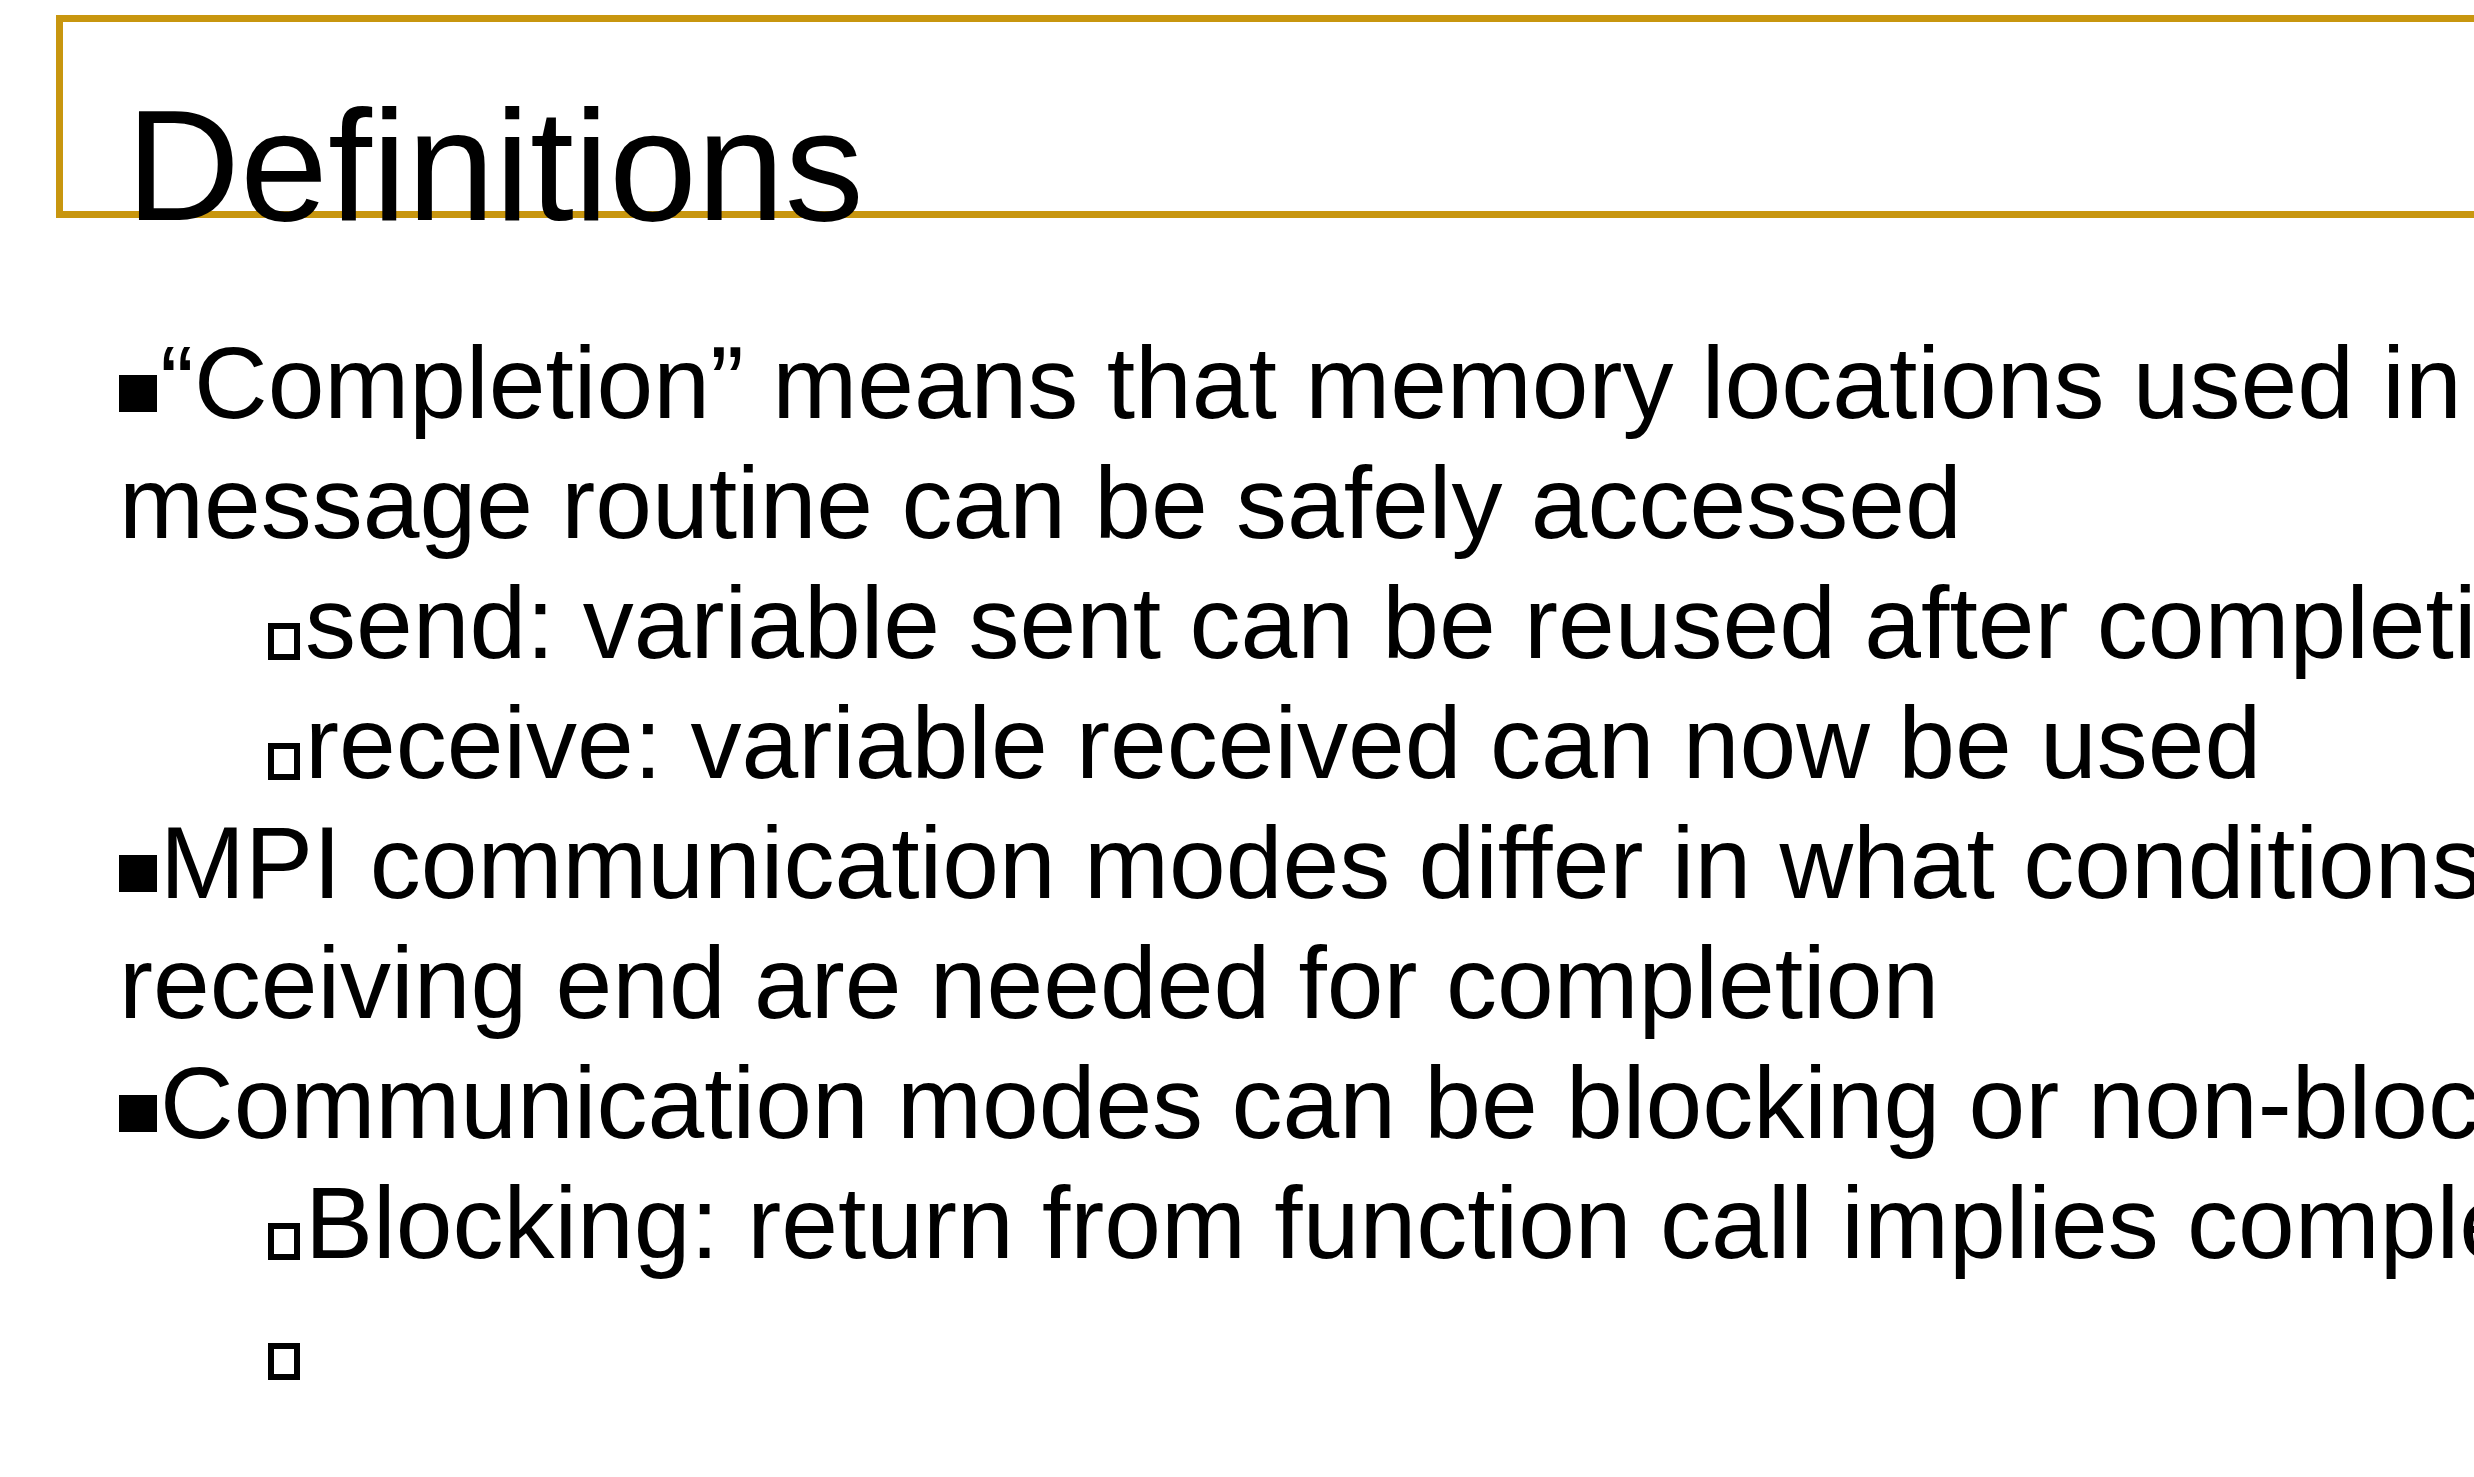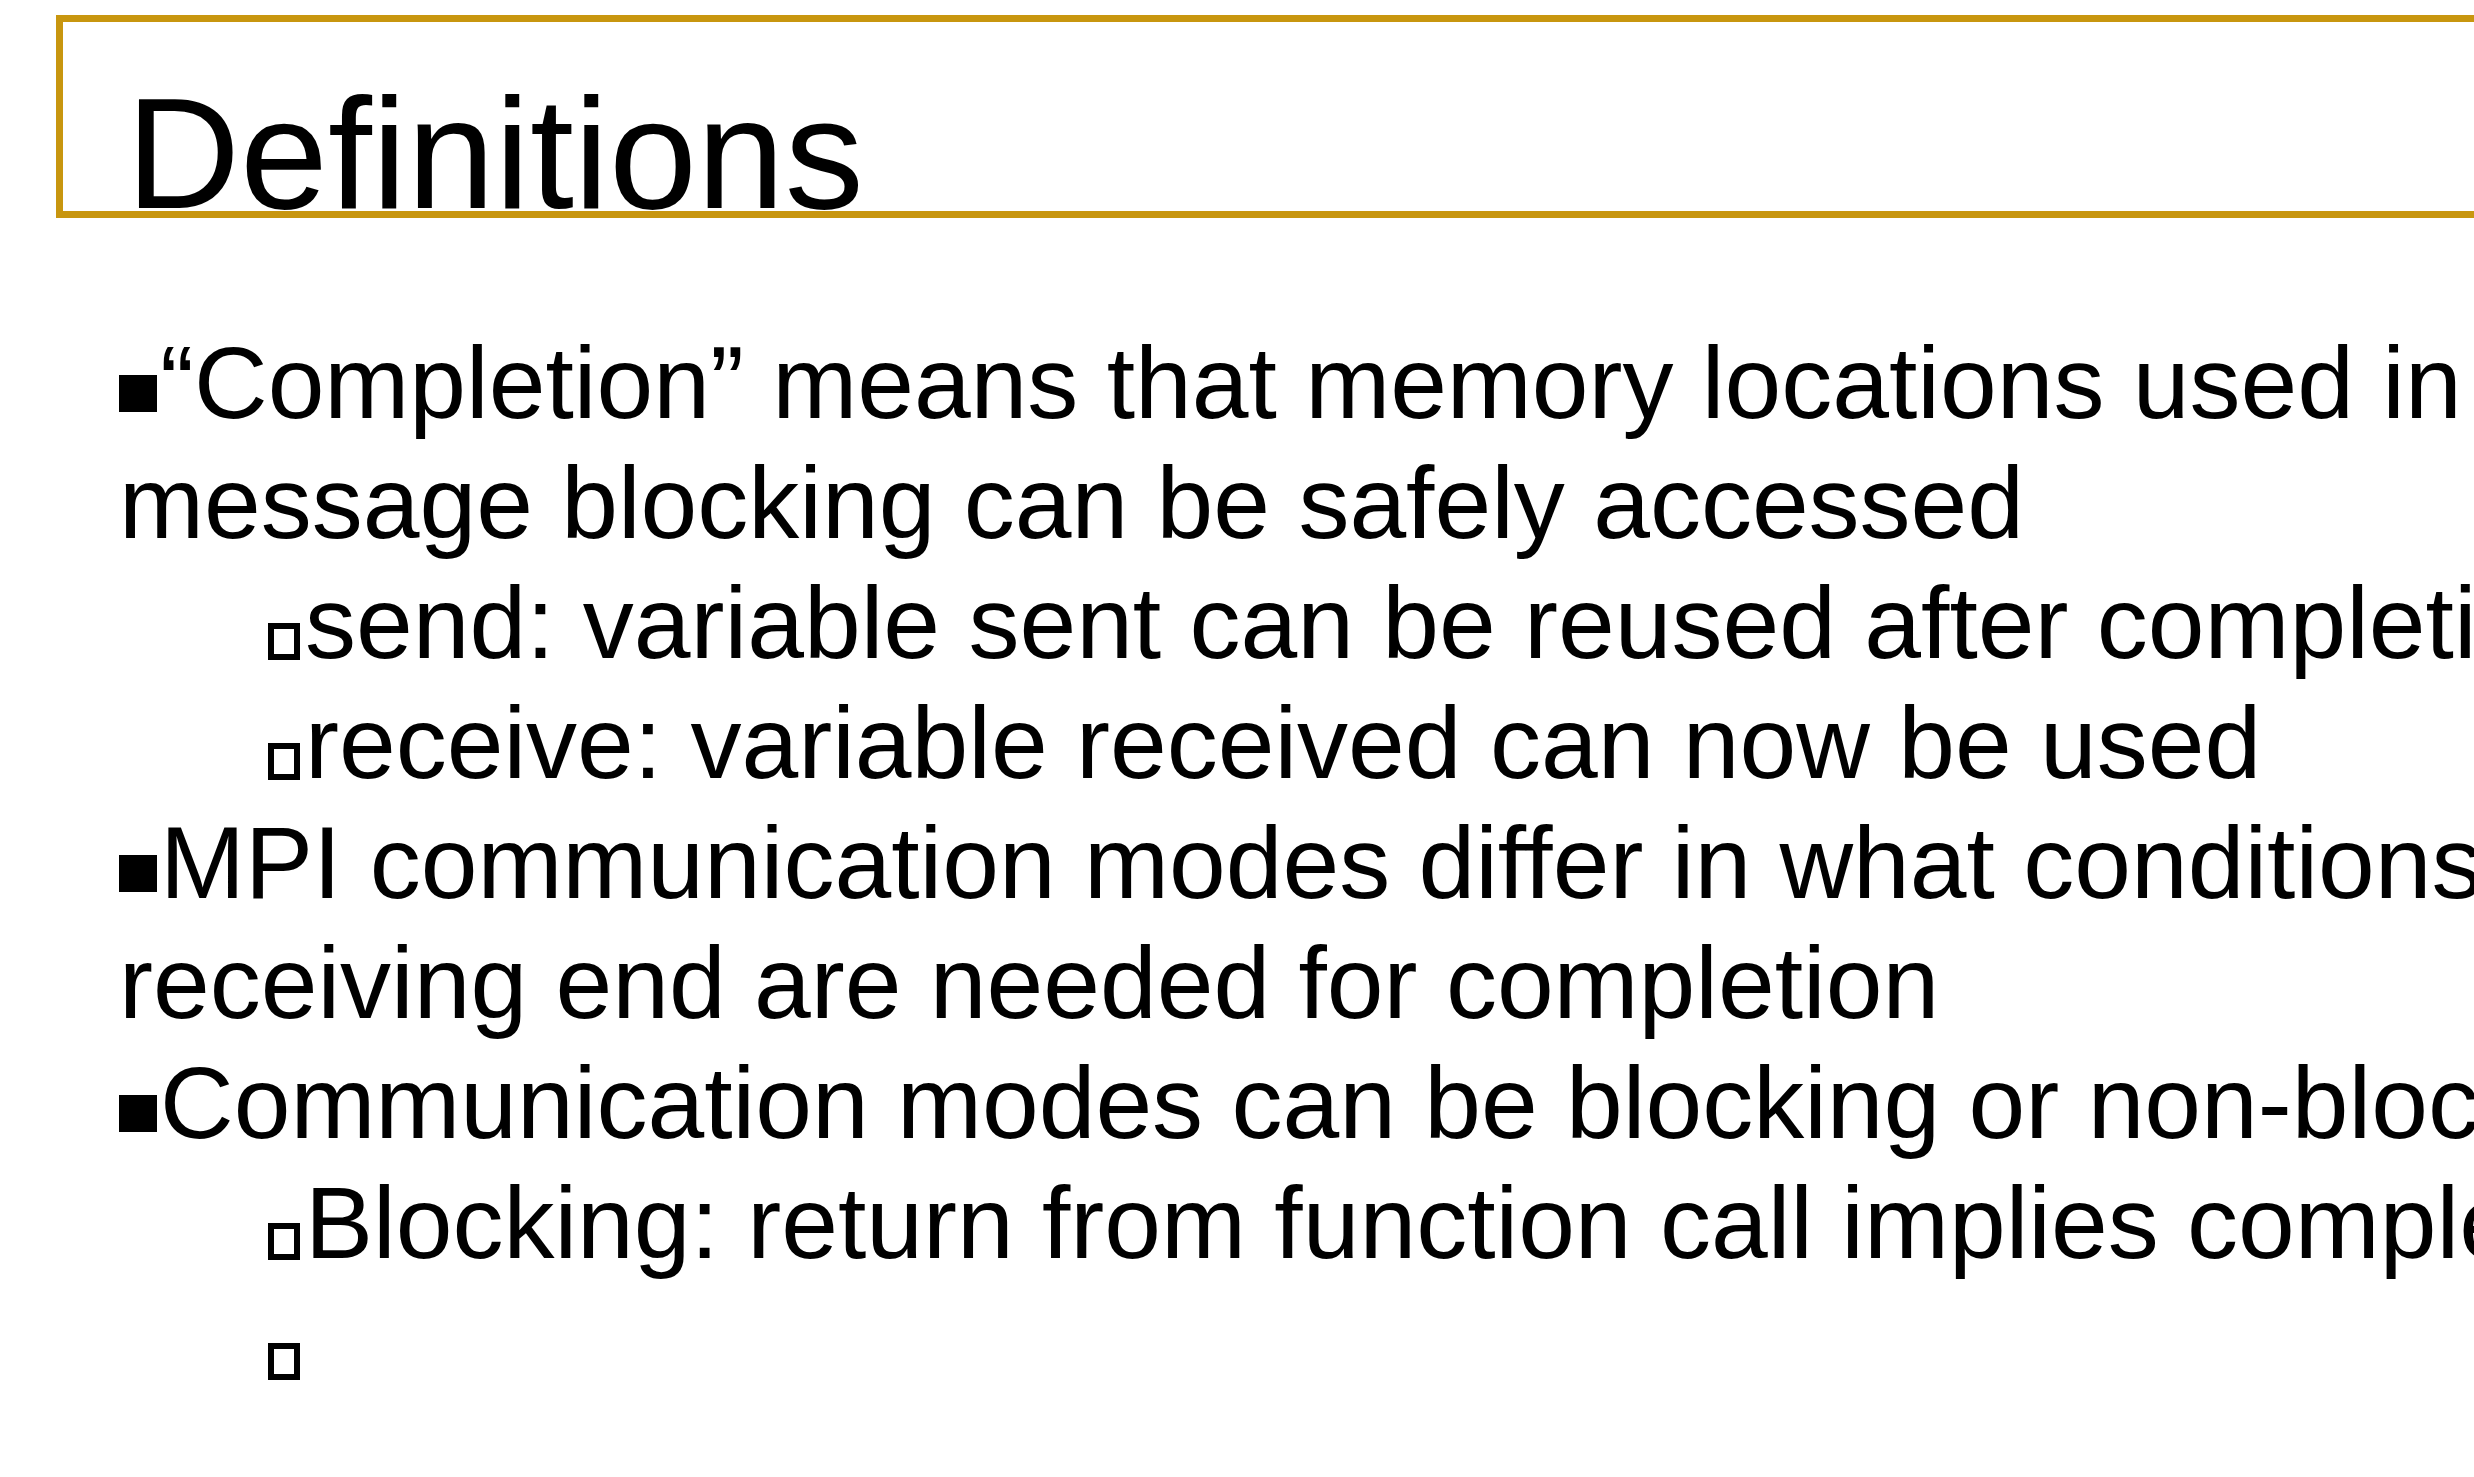--- a/index.html
+++ b/index.html
@@ -15,21 +15,21 @@
   .title-box {
     position: absolute;
     left: 56px; top: 15px;
     width: 2673px; height: 203px;
     border: 7px solid #C8960F;
     box-sizing: border-box;
     background: #ffffff;
   }
   .title-text {
     position: absolute;
-    left: 126px; top: 74px;
+    left: 126px; top: 86px;
     font-size: 158px;
     line-height: 158px;
     white-space: nowrap;
     color: #000000;
   }
 
   .content {
     position: absolute;
     left: 119px; top: 323px;
     width: 2683px;
@@ -65,21 +65,21 @@
   <div class="title-box"></div>
   <div class="title-text">Definitions</div>
 
   <div class="content">
 
     <div class="line">
       <span class="b1"></span><span>“Completion” means that memory locations used in the</span>
     </div>
 
     <div class="line">
-      <span>message blocking can be safely accessed</span>
+      <span>message routine can be safely accessed</span>
     </div>
 
     <div class="line sub">
       <span class="b2"></span><span>send: variable sent can be reused after completion</span>
     </div>
 
     <div class="line sub">
       <span class="b2"></span><span>receive: variable received can now be used</span>
     </div>
 

